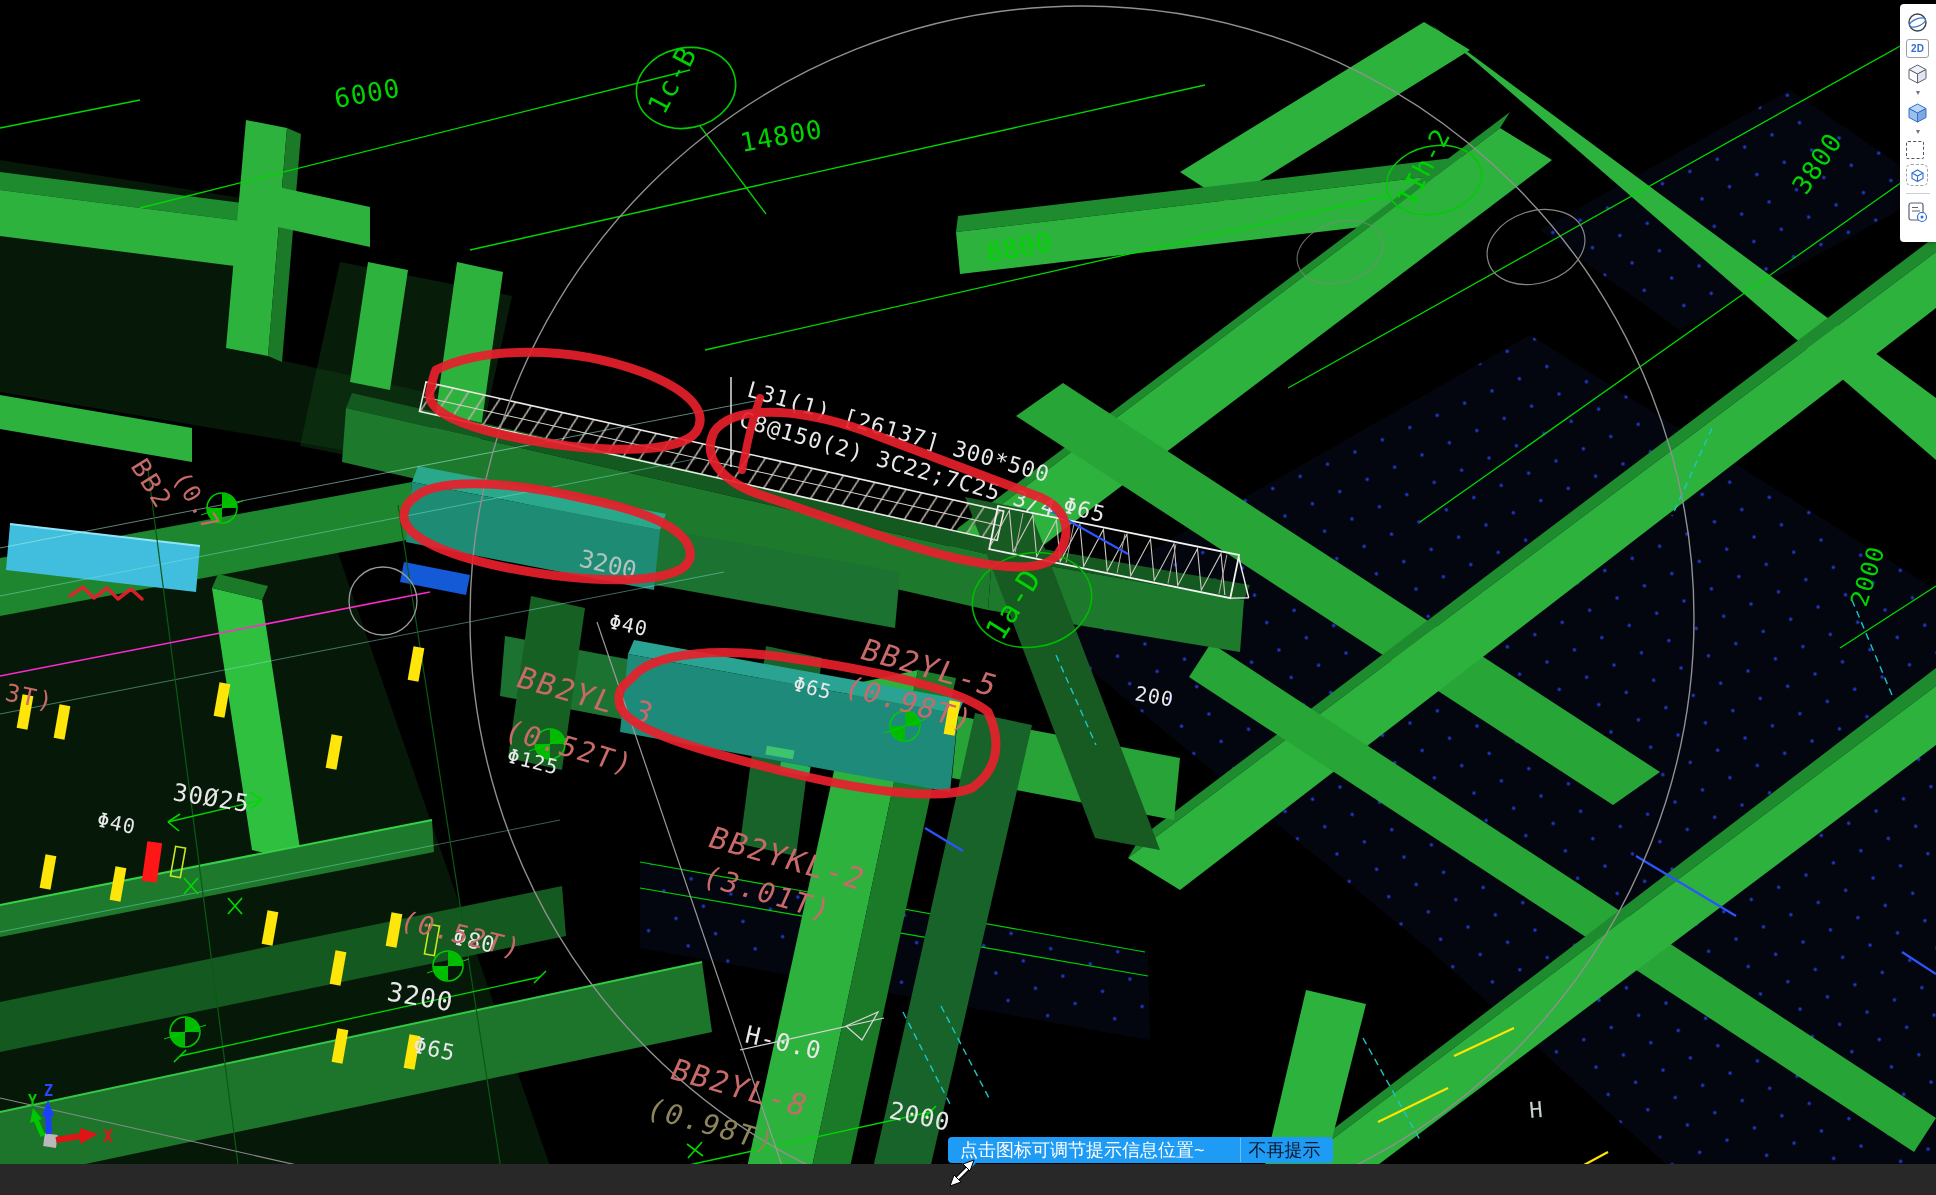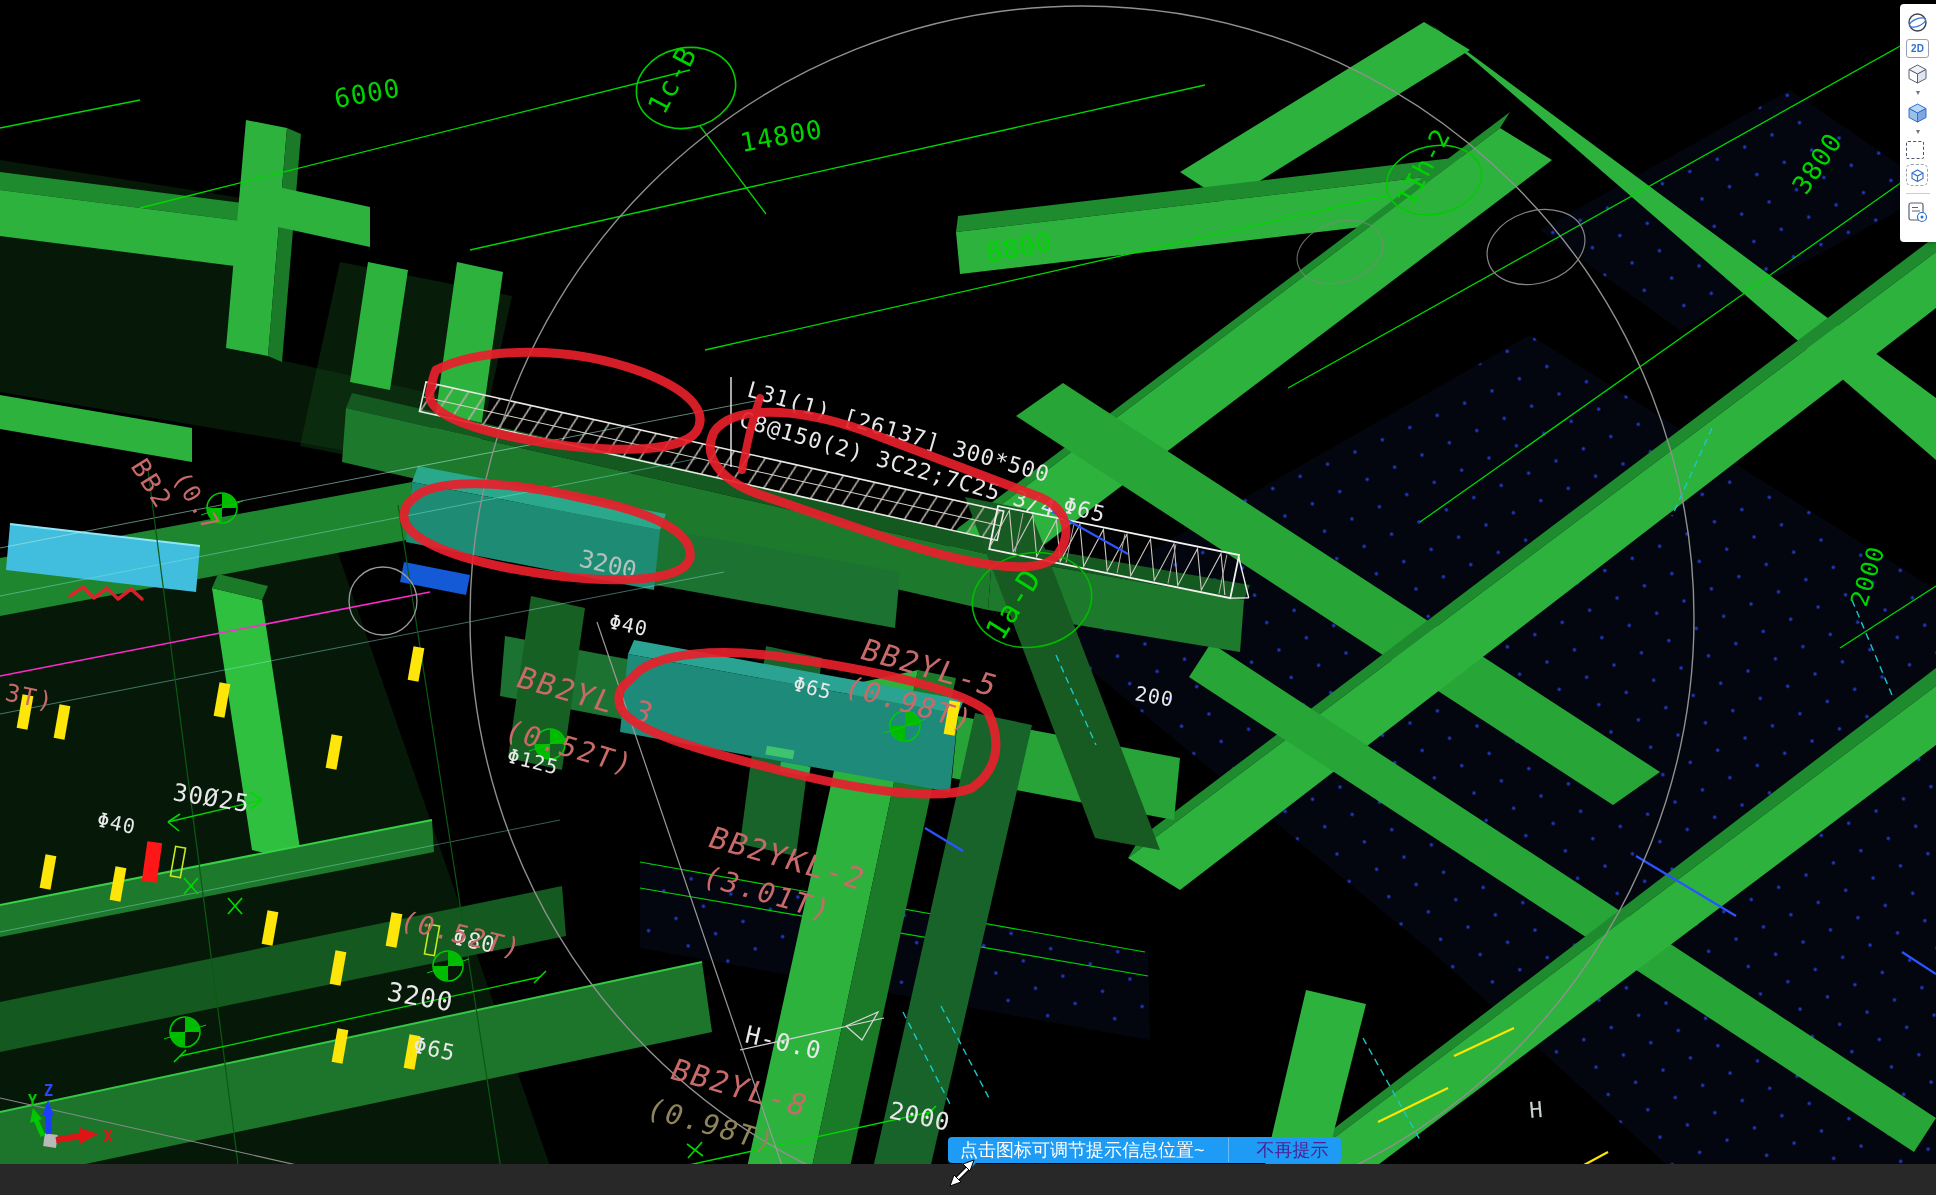--- a/index.html
+++ b/index.html
@@ -18,22 +18,22 @@
     font-size:10px;font-weight:bold;display:flex;align-items:center;justify-content:center;
     font-family:"Liberation Sans",sans-serif;}
   .caret{color:#6b7280;font-size:8px;line-height:6px;height:7px;}
   .dashsq{width:16px;height:16px;border:1.6px dashed #4a5568;border-radius:2px;}
   .dashcube{width:20px;height:20px;border:1.4px dashed #9aa2b0;border-radius:5px;
     display:flex;align-items:center;justify-content:center;}
   .pal-div{width:24px;height:1px;background:#c9ced6;margin:2px 0;}
   
   #tooltip{position:absolute;left:948px;top:1137px;height:26px;background:#1e9bf5;border-radius:4px;
     display:flex;align-items:center;padding:0 12px;font-size:18px;color:#fff;white-space:nowrap;}
-  #tooltip .dismiss{margin-left:23px;padding-left:28px;border-left:1px solid rgba(255,255,255,.35);
-    color:#4c1d95;cursor:pointer;}
+  #tooltip .dismiss{margin-left:35px;padding-left:8px;border-left:1px solid rgba(255,255,255,.35);
+    color:#0f172a;cursor:pointer;}
   #tooltip .ptr{position:absolute;left:14px;bottom:-7px;width:0;height:0;
     border:7px solid transparent;border-top-color:#1e9bf5;border-bottom:0;}
   #bottombar{position:absolute;left:0;top:1164px;width:1936px;height:31px;background:#282828;}
   #cursor{position:absolute;left:946px;top:1156px;}
 </style>
 </head>
 <body>
 
 <div id="app">
 <svg width="1936" height="1195" viewBox="0 0 1936 1195">

